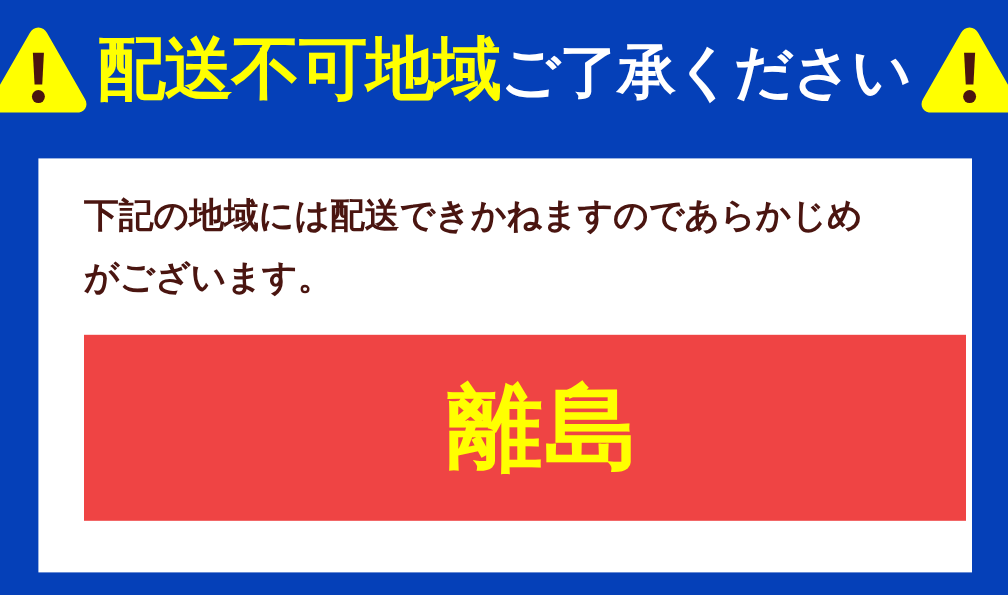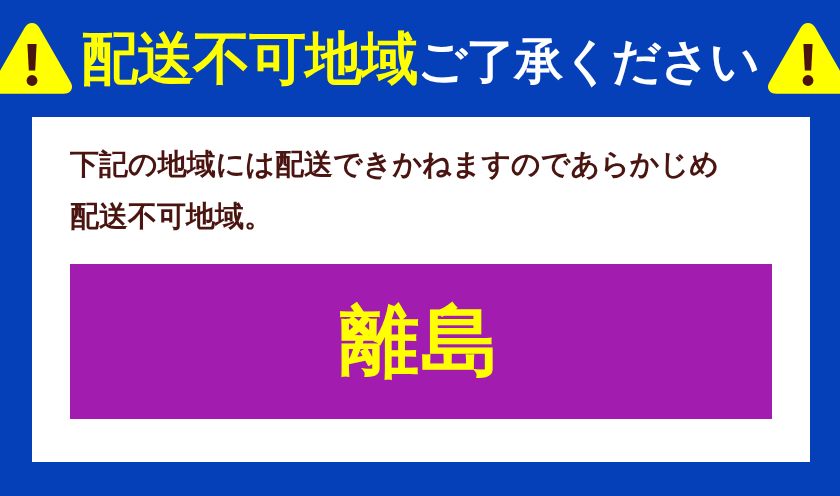--- a/index.html
+++ b/index.html
@@ -60,21 +60,21 @@
     color: #ffffff;
     font-size: 49px;
     font-weight: bold;
     letter-spacing: -1px;
   }
 
   
   #panel {
     position: absolute;
     left: 32px;
-    top: 117px;
+    top: 132px;
     width: 778px;
     height: 345px;
     background: #ffffff;
     box-sizing: border-box;
   }
 
   #notice {
     position: absolute;
     left: 38px;
     top: 22px;
@@ -90,24 +90,25 @@
     display: block;
   }
 
   
   #region-box {
     position: absolute;
     left: 38px;
     top: 147px;
     width: 702px;
     height: 155px;
-    background: #a21caf;
+    background: #ef4444;
     display: flex;
     align-items: center;
     justify-content: center;
+    padding-left: 33px;
   }
 
   #region-label {
     color: #ffff00;
     font-size: 79px;
     font-weight: bold;
     line-height: 1;
     letter-spacing: 2px;
   }
 </style>
@@ -138,21 +139,21 @@
         <circle cx="43" cy="60.5" r="5.4" fill="#4a1510"></circle>
       </svg>
     </span>
 
   </div>
 
   <div id="panel">
 
     <div id="notice">
       <span class="notice-line">下記の地域には配送できかねますのであらかじめ</span>
-      <span class="notice-line">配送不可地域。</span>
+      <span class="notice-line">がございます。</span>
     </div>
 
     <div id="region-box">
       <span id="region-label">離島</span>
     </div>
 
   </div>
 
 </div>
 

